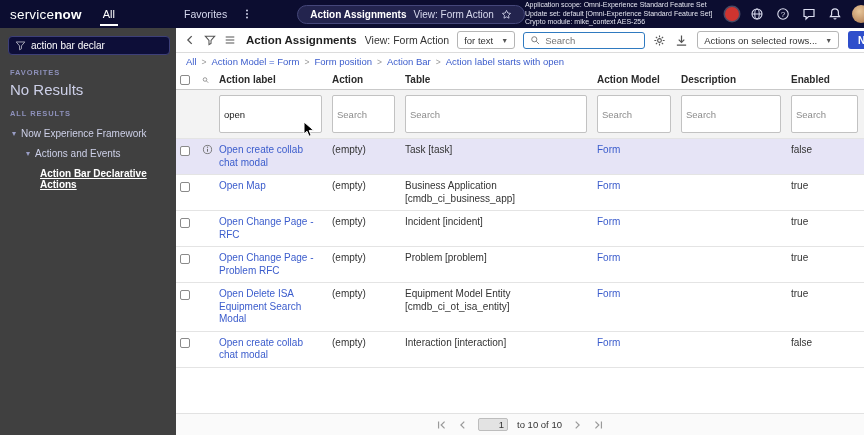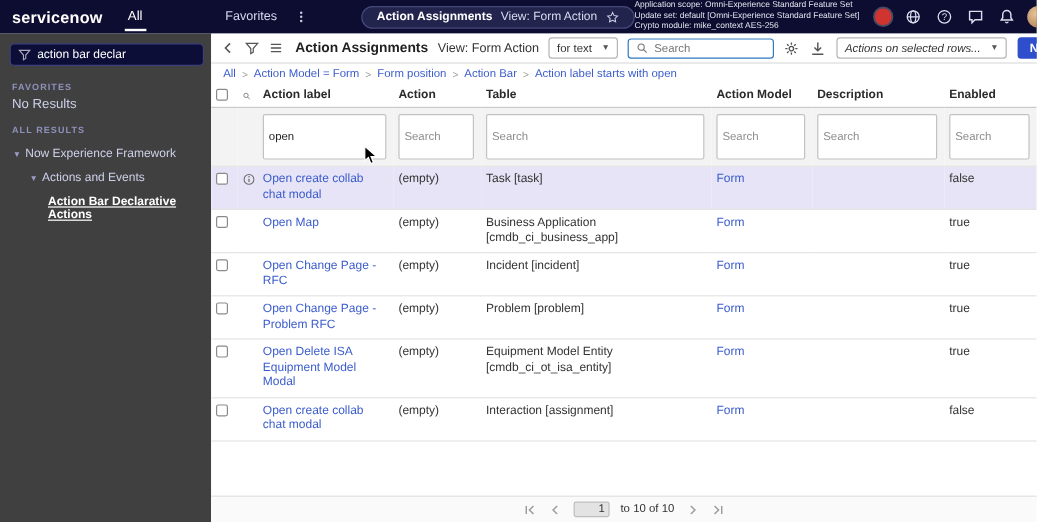--- a/index.html
+++ b/index.html
@@ -2,21 +2,21 @@
 <html><head>
 <meta charset="utf-8">
 <style>
   * { box-sizing: border-box; margin: 0; padding: 0; }
   html,body { width:864px; height:435px; overflow:hidden; font-family:"Liberation Sans",sans-serif; background:#fff; }
   .app { position:relative; width:864px; height:435px; }
 
   
   .topbar { height:28px; background:#0c0d30; display:flex; align-items:center; padding:0 10px; color:#fff; }
   .logo { font-size:13.5px; letter-spacing:0.2px; white-space:nowrap; }
-  .logo .svc { font-weight:700; }
+  .logo .svc { font-weight:400; }
   .logo .now { font-weight:700;margin-top:21px; }
   .menu-all { margin-left:18px; font-size:11px; padding:6px 3px 4px; border-bottom:2px solid #fff; cursor:default; }
   .menu-fav { margin-left:66px; font-size:10.5px; color:#d6d8ee; }
   .kebab { margin-left:14px; color:#c8cae2; display:flex; align-items:center; }
   .pill { margin-left:44px; display:flex; align-items:center; gap:7px; background:#23244e; border:1px solid #45477a; border-radius:13px; padding:3px 12px; font-size:10px; white-space:nowrap; }
   .pill .pt { font-weight:700; }
   .pill .pv { color:#d8daee; }
   .pill .star { color:#cfd1e8; display:flex; }
   .top-right { margin-left:auto; display:flex; align-items:center; gap:9px; }
   .scope-block { font-size:7px; line-height:8.5px; color:#e3e4ef; text-align:left; white-space:nowrap; margin-right:4px; }
@@ -24,21 +24,21 @@
   .red-badge { width:14px; height:14px; border-radius:50%; background:#cf3430; box-shadow:0 0 0 1.5px rgba(255,255,255,0.25); }
   .avatar { position:relative; width:18px; height:18px; border-radius:50%; background:radial-gradient(circle at 40% 35%, #e8c69a, #a8734a); }
 
   
   .sidebar { position:absolute; top:28px; left:0; width:176px; bottom:0; background:#404040; color:#c9cce6; }
   .side-search-row { display:flex; align-items:center; gap:6px; padding:8px 8px 6px; }
   .side-search-box { flex:1; display:flex; align-items:center; gap:5px; background:#0d0e38; border:1px solid #3d3f78; border-radius:4px; padding:3px 6px; color:#aab; }
   .side-search-box input { flex:1; min-width:0; background:transparent; border:none; outline:none; color:#fff; font-size:10px; font-family:inherit; }
   .side-pencil { color:#b9bcd8; display:flex; }
   .side-label { font-size:7.5px; font-weight:700; letter-spacing:0.9px; color:#8e91bb; padding:7px 10px 3px; }
-  .side-noresults { font-size:11px; color:#cdd0e8; padding:1px 10px 4px; }
+  .side-noresults { font-size:15px; color:#cdd0e8; padding:1px 10px 4px; }
   .tree { margin-top:2px; }
   .tree-item { display:flex; align-items:center; gap:5px; font-size:10px; padding:4.5px 8px; color:#cdd0e8; cursor:default; }
   .tree-item .chev { font-size:8px; color:#9convert5; color:#999dc5; }
   .ti-0 { padding-left:12px; }
   .ti-1 { padding-left:26px; }
   .ti-2 { padding-left:40px; }
   .tree-item.active { color:#fff; font-weight:700; }
   .tree-item.active .lbl { text-decoration:underline; }
 
   
@@ -46,21 +46,21 @@
 
   .list-toolbar { height:25px; flex:0 0 25px; display:flex; align-items:center; gap:8px; padding:0 8px; border-bottom:1px solid #dcdcdc; color:#555; }
   .lt-icon { display:flex; align-items:center; color:#545454; }
   .list-title { font-size:11.5px; font-weight:700; color:#1f1f1f; margin-left:2px; white-space:nowrap; }
   .view-label { font-size:10.5px; color:#333; white-space:nowrap; }
   .mini-select { position:relative; display:flex; align-items:center; gap:8px; border:1px solid #b5b5b5; border-radius:3px; background:#fff; font-size:9.5px; color:#333; padding:2.5px 6px; white-space:nowrap; }
   .mini-select .caret { font-size:7px; color:#555; }
   .tb-search { display:flex; align-items:center; gap:5px; border:1.5px solid #2f7ac0; border-radius:3px; padding:2px 6px; width:122px; color:#777; background:#fff; }
   .tb-search input { flex:1; min-width:0; border:none; outline:none; font-size:9.5px; font-family:inherit; color:#333; }
   .toolbar-right { margin-left:auto; display:flex; align-items:center; gap:9px; }
-  .actions-select { min-width:128px; justify-content:center;font-style:italic; }
+  .actions-select { min-width:128px; justify-content:center; }
   .new-btn { background:#2e4ecb; color:#fff; border:none; border-radius:3px; font-size:10px; font-weight:700; padding:3.5px 10px; font-family:inherit; cursor:default; }
 
   .breadcrumb { height:17px; flex:0 0 17px; display:flex; align-items:center; gap:5px; padding:0 10px; font-size:9.5px; white-space:nowrap; }
   .crumb { color:#3b5ccc; cursor:default; }
   .crumb-sep { color:#999; font-size:8.5px; }
 
   .table-wrap { flex:1 1 auto; overflow:hidden; }
   table.list { width:100%; border-collapse:collapse; table-layout:fixed; font-size:10px; }
   table.list th { text-align:left; font-weight:700; font-size:10px; color:#2b2b2b; padding:4px 6px 4px 4px; border-bottom:1px solid #c9c9c9; white-space:nowrap; overflow:hidden; }
   .filter-row td { background:#f3f3f3; padding:3px 5px 4px 3px; border-bottom:1px solid #dcdcdc; }
@@ -325,33 +325,33 @@
             <td><a class="link">Open Change Page - Problem RFC</a></td>
             <td>(empty)</td>
             <td>Problem [problem]</td>
             <td><a class="link">Form</a></td>
             <td></td>
             <td>true</td>
           </tr>
           <tr class="row">
             <td><span class="cb"></span></td>
             <td></td>
-            <td><a class="link">Open Delete ISA Equipment Model Modal</a></td>
+            <td><a class="link">Open Delete ISA Equipment Search Modal</a></td>
             <td>(empty)</td>
             <td>Equipment Model Entity [cmdb_ci_ot_isa_entity]</td>
             <td><a class="link">Form</a></td>
             <td></td>
             <td>true</td>
           </tr>
           <tr class="row">
             <td><span class="cb"></span></td>
             <td></td>
             <td><a class="link">Open create collab chat modal</a></td>
             <td>(empty)</td>
-            <td>Interaction [assignment]</td>
+            <td>Interaction [interaction]</td>
             <td><a class="link">Form</a></td>
             <td></td>
             <td>false</td>
           </tr>
 
         </tbody>
       </table>
     </div>
 
     <div class="list-footer">

